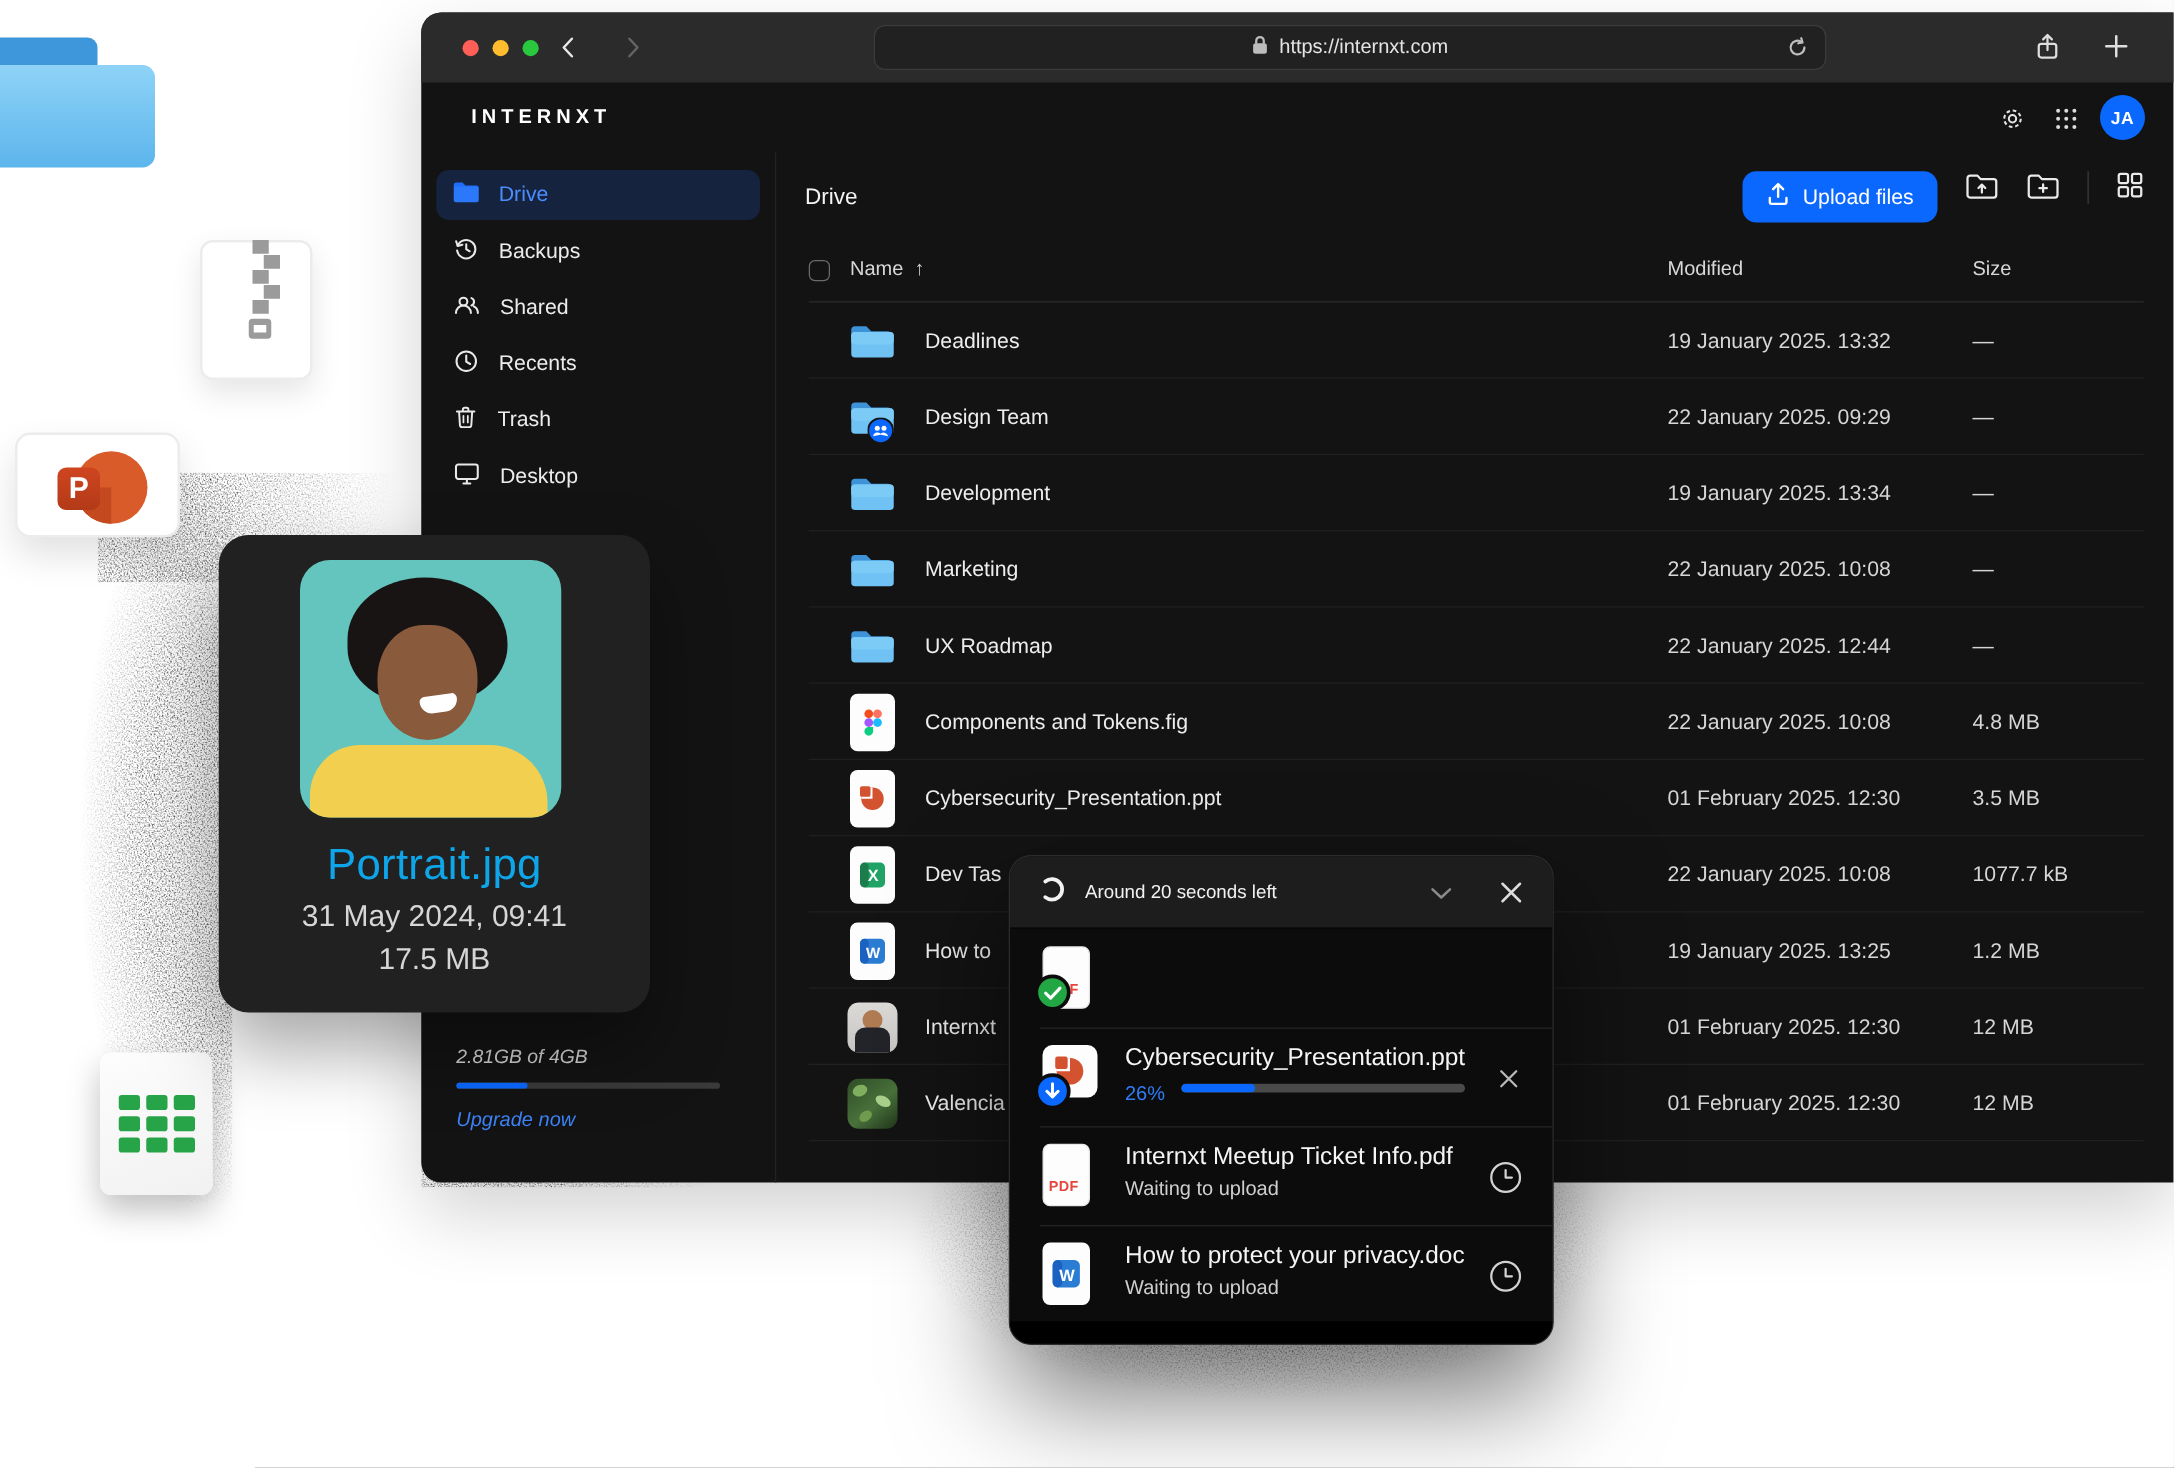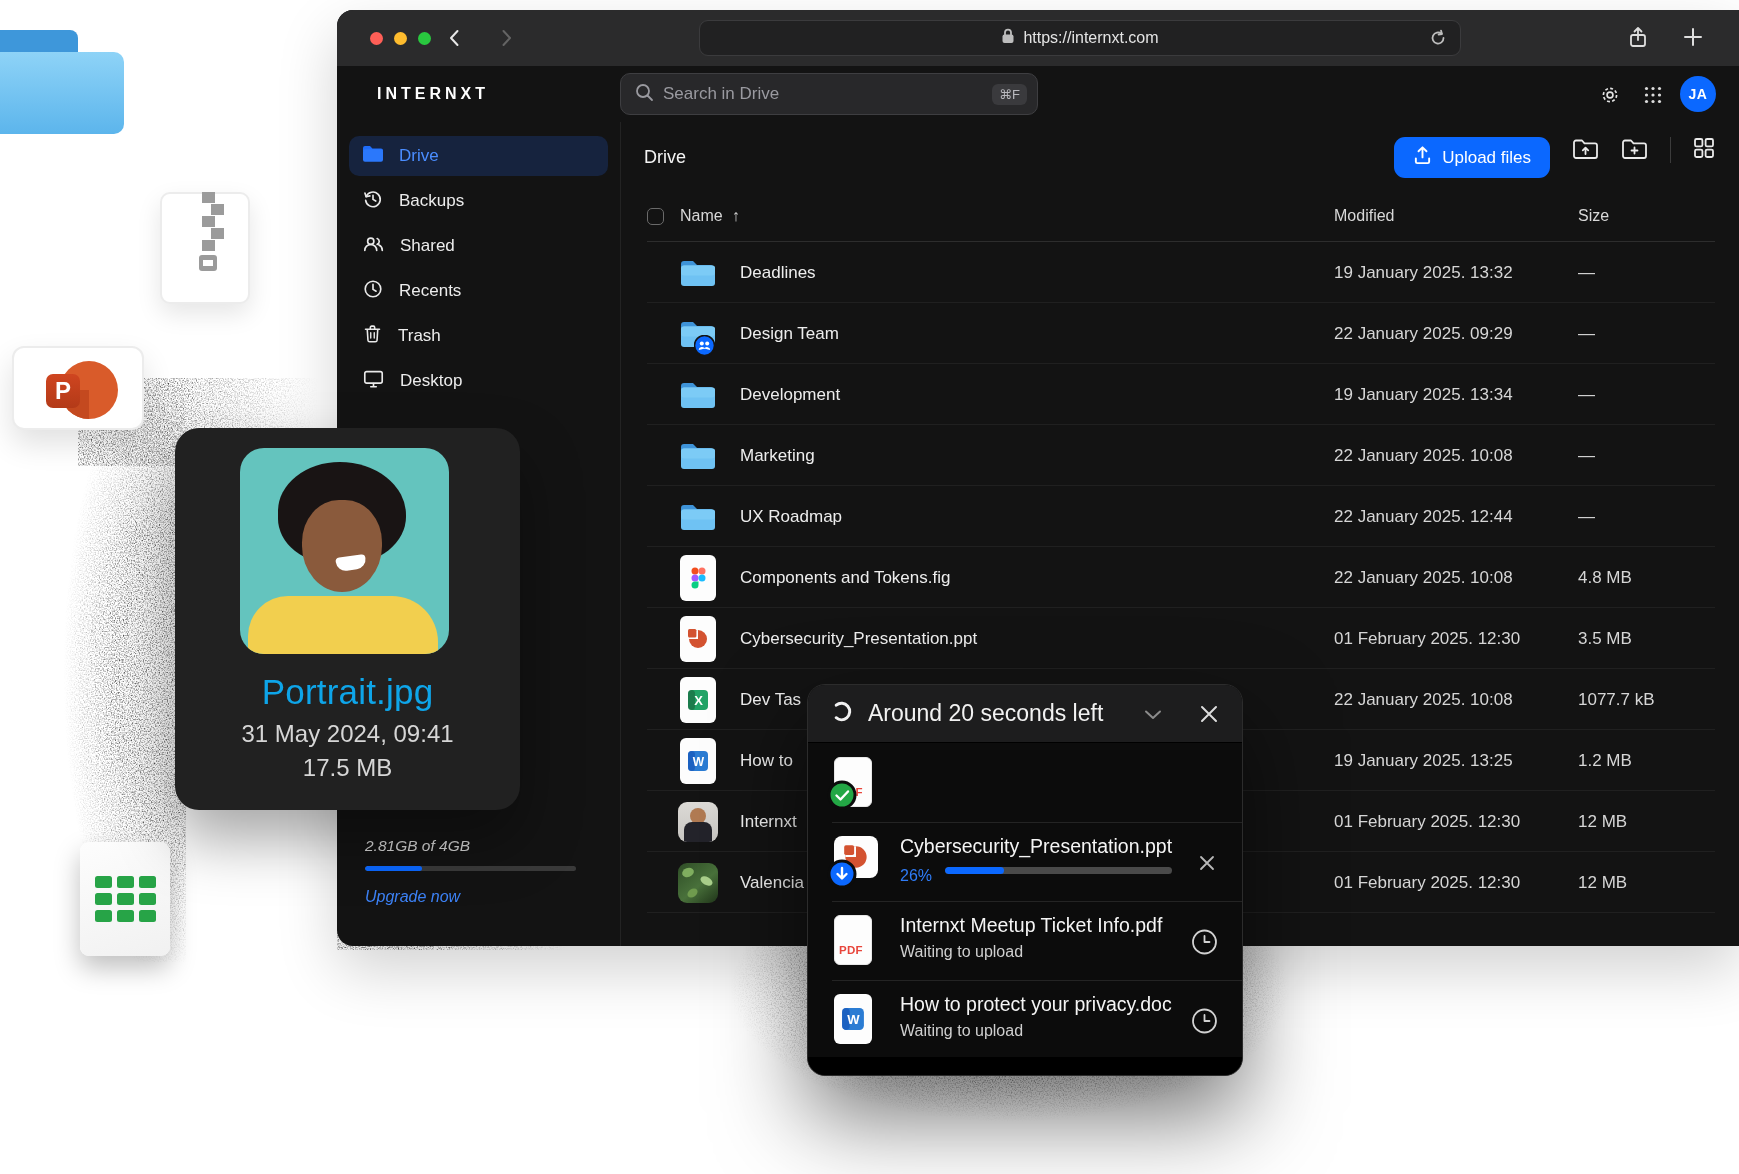--- a/index.html
+++ b/index.html
@@ -100,21 +100,21 @@
   .rowbadge{position:absolute;left:16px;bottom:-2px;}
   .rowname{position:absolute;left:119px;top:50%;transform:translateY(-50%);color:#ededed;font-size:17px;white-space:nowrap;}
   .rowmod{position:absolute;left:713px;top:50%;transform:translateY(-50%);color:#d6d6d6;font-size:17px;}
   .rowsize{position:absolute;left:957px;top:50%;transform:translateY(-50%);color:#d6d6d6;font-size:17px;}
   .filebox{width:36px;height:46px;background:#fdfdfd;border-radius:6px;display:flex;align-items:center;justify-content:center;}
   .thumb{width:40px;height:40px;border-radius:9px;overflow:hidden;position:relative;}
 
   
   .toast{position:absolute;left:807px;top:684px;width:436px;height:392px;background:#0c0c0c;border:1px solid #2c2c2c;border-radius:18px;z-index:10;box-shadow:0 40px 90px rgba(0,0,0,.55);overflow:hidden;}
   .toast-head{position:relative;height:58px;background:#1d1d1e;border-bottom:1px solid #000;display:flex;align-items:center;padding:0 22px;gap:15px;}
-  .toast-title{color:#f2f2f2;font-size:23px;flex:1;}
+  .toast-title{color:#f2f2f2;font-size:15px;flex:1;}
   .toast-head .hbtn{display:flex;align-items:center;}
   .titems{position:absolute;left:0;top:59px;right:0;bottom:18px;}
   .titem{position:relative;height:79px;}
   .titem .sep{position:absolute;left:24px;right:0;bottom:0;height:1px;background:#242424;}
   .ticonwrap{position:absolute;left:26px;top:13px;width:40px;height:52px;}
   .ticon .filebox{width:38px;height:50px;}
   .tbadge{position:absolute;left:-7px;bottom:-5px;}
   .tmeta{position:absolute;left:92px;top:12px;right:70px;}
   .tname{color:#f5f5f5;font-size:19.5px;white-space:nowrap;}
   .tstatus{margin-top:6px;font-size:16px;color:#cfcfcf;}
@@ -234,30 +234,20 @@
       </span>
       <span class="chromeicon" style="right:34px;top:15px;">
         <svg width="24" height="24" viewBox="0 0 24 24">
             <path d="M12 4 V20 M4 12 H20" stroke="#dedede" stroke-width="2" stroke-linecap="round"></path>
           </svg>
       </span>
     </div>
 
     <div class="appbar">
       <div class="logo">INTERNXT</div>
-      <div class="search">
-        <span>
-          <svg width="19" height="19" viewBox="0 0 19 19">
-              <circle cx="8" cy="8" r="6" fill="none" stroke="#9a9aa0" stroke-width="1.8"></circle>
-              <path d="M12.5 12.5 L17 17" stroke="#9a9aa0" stroke-width="1.8" stroke-linecap="round"></path>
-            </svg>
-        </span>
-        <span class="ph">Search in Drive</span>
-        <span class="kbd">⌘F</span>
-      </div>
       <span class="appicon" style="left:1262px;">
         <svg width="22" height="22" viewBox="0 0 24 24">
             <circle cx="12" cy="12" r="3.2" fill="none" stroke="#e4e4e4" stroke-width="1.8"></circle>
             <circle cx="12" cy="12" r="7.2" fill="none" stroke="#e4e4e4" stroke-width="1.8" stroke-dasharray="3.2 2.45"></circle>
           </svg>
       </span>
       <span class="appicon" style="left:1307px;top:20px;">
         <svg width="18" height="18" viewBox="0 0 18 18">
           <g fill="#dcdcdc">
               <circle cx="2.5" cy="2.5" r="1.6"></circle>

